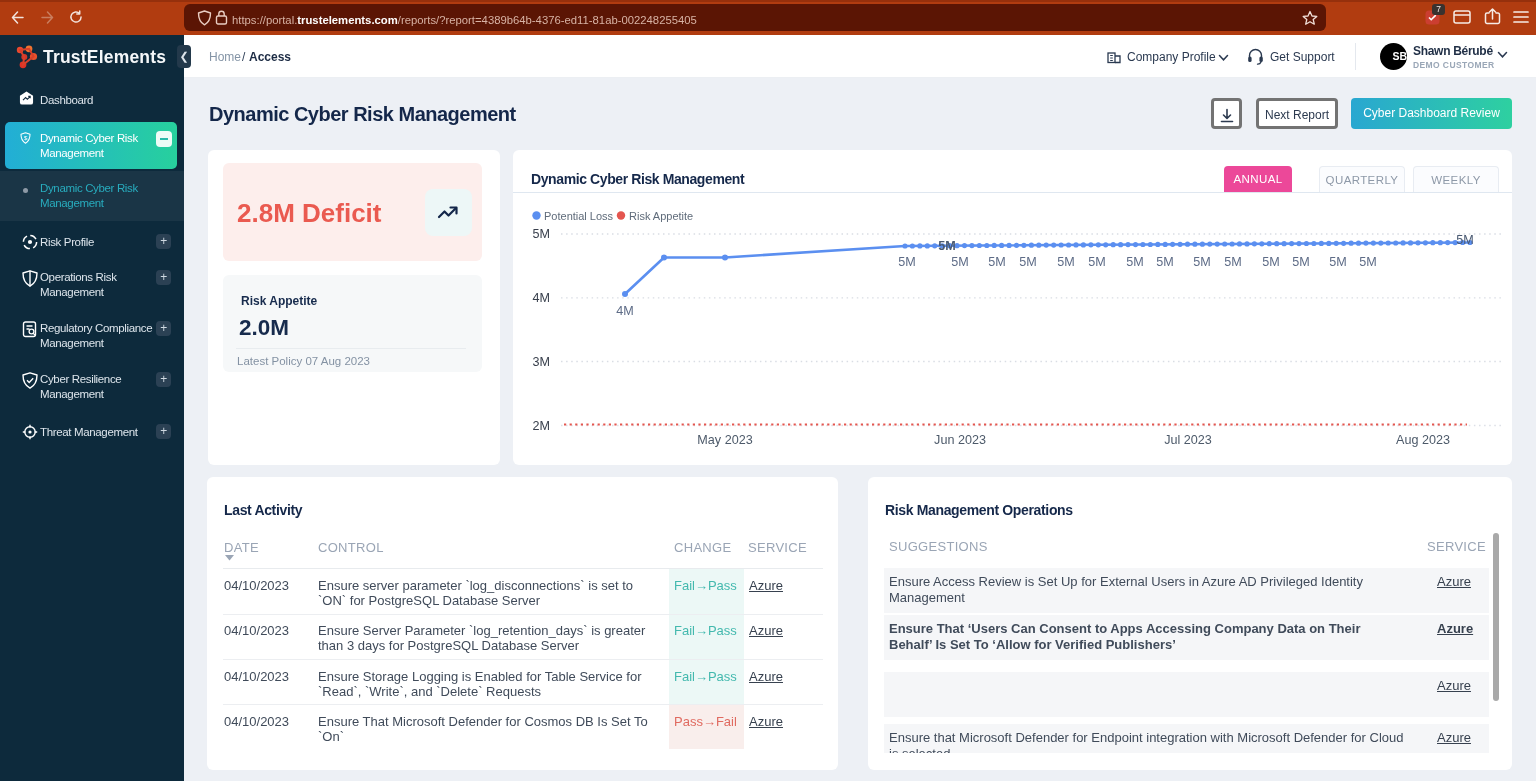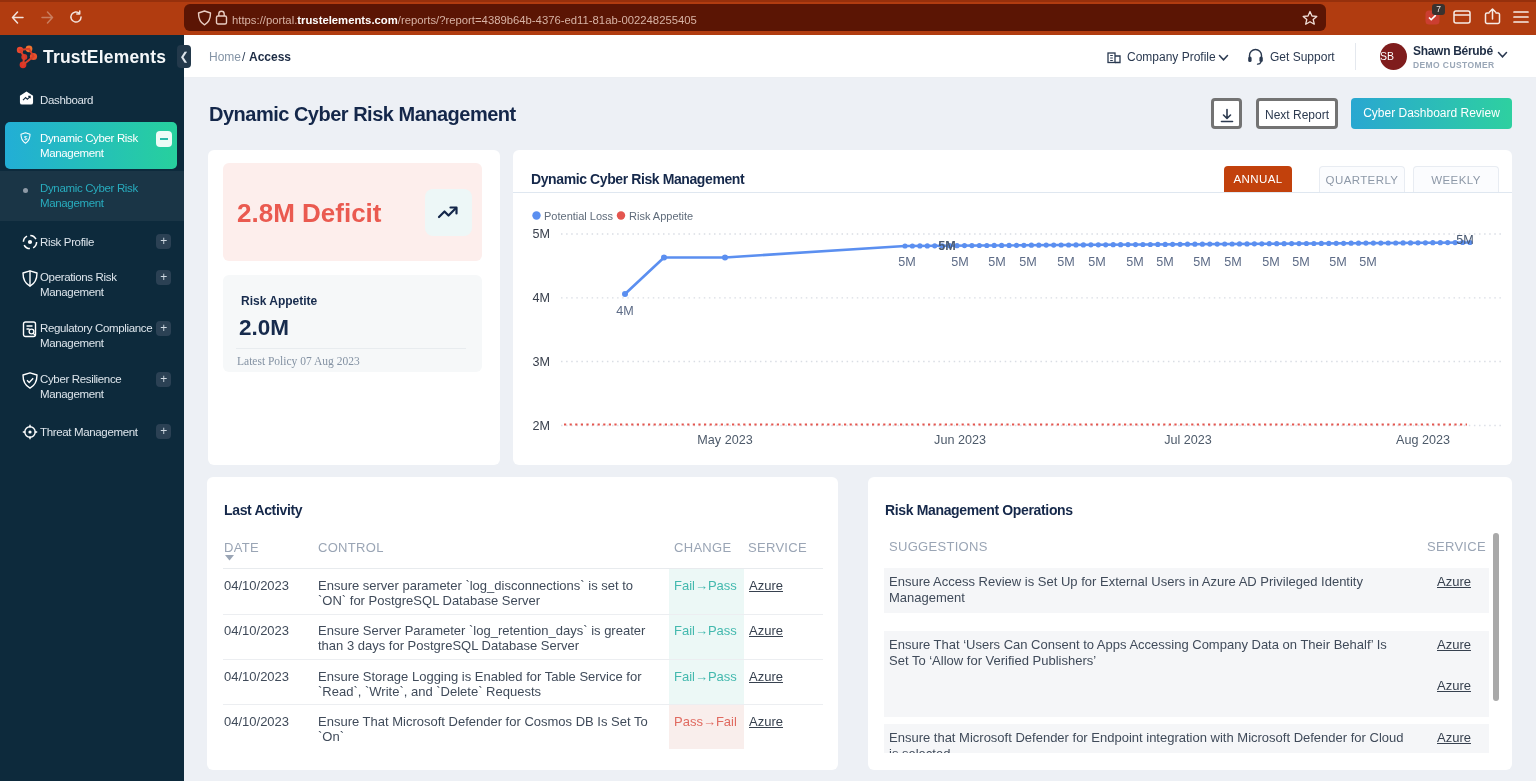--- a/index.html
+++ b/index.html
@@ -26,21 +26,21 @@
 #active-minus { position:absolute; left:151px; top:9px; width:16px; height:16px; background:#eefcf7; border-radius:4px; }
 #active-minus:after { content:""; position:absolute; left:4px; top:7px; width:8px; height:2px; background:#2bb9a9; }
 #subnav { position:absolute; left:0px; top:136px; width:184px; height:50px; background:rgba(255,255,255,0.055); font-size:11.5px; letter-spacing:-0.35px; }
 #subnav .dot { position:absolute; left:23px; top:17px; width:5px; height:5px; border-radius:50%; background:#8e9aa6; }
 #subnav .nav-text { left:40px; top:10px; color:#28acbe; }
 
 
 #appheader { position:absolute; left:184px; top:35px; width:1352px; height:43px; background:#ffffff; border-bottom:1px solid #eceff3; }
 .crumb { position:absolute; top:15px; font-size:12px; }
 .hdr-link { position:absolute; top:15px; font-size:12px; color:#2a3950; }
-#avatar { position:absolute; left:1196px; top:8px; width:27px; height:27px; border-radius:50%; background:#7f1d1d; color:#fff; font-size:10.5px; font-weight:normal; text-align:left; line-height:27px; }
+#avatar { position:absolute; left:1196px; top:8px; width:27px; height:27px; border-radius:50%; background:#000000; color:#fff; font-size:10.5px; font-weight:bold; text-align:right; line-height:27px; }
 #uname { position:absolute; left:1229px; top:9px; font-size:12px; color:#1f2e45; font-weight:bold; letter-spacing:-0.3px;}
 #urole { position:absolute; left:1229px; top:25px; font-size:8.5px; color:#9aa7b7; font-weight:bold; letter-spacing:0.4px; }
 
 
 #content { position:absolute; left:184px; top:78px; width:1352px; height:703px; background:#edf0f5; }
 #page-title { position:absolute; left:25px; top:25px; font-size:20px; font-weight:bold; color:#14274a; letter-spacing:-0.5px; }
 .btn { position:absolute; top:20px; height:31px; background:#fff; border:3px solid #737373; border-radius:4px; font-size:12px; color:#2c3a4f; text-align:center; }
 #btn-dl { left:1027px; width:31px; }
 #btn-next { left:1072px; width:82px; line-height:29px; }
 #btn-cir { left:1167px; width:161px; background:linear-gradient(90deg,#29a7d1,#2ed0a0); border:none; height:31px; color:#fff; line-height:31px; }
@@ -49,27 +49,27 @@
 #card-sum { left:24px; top:72px; width:292px; height:315px; }
 #box-deficit { position:absolute; left:15px; top:13px; width:259px; height:98px; background:#fdeeec; border-radius:6px; }
 #box-deficit .big { position:absolute; left:14px; top:35px; font-size:26px; font-weight:bold; color:#ea5a50; }
 #icon-trend { position:absolute; left:202px; top:26px; width:47px; height:47px; background:#edf7f7; border-radius:8px; }
 .graybox { position:absolute; left:15px; width:259px; background:#f6f8f9; border-radius:6px; }
 #box-ra { top:125px; height:97px; }
 #box-te { top:235px; height:62px; }
 .graybox .lbl { position:absolute; left:18px; font-size:12px; font-weight:bold; color:#172b4d; }
 .graybox .val { position:absolute; left:16px; font-size:22.5px; font-weight:bold; color:#172b4d; }
 .graybox .sep { position:absolute; left:13px; width:230px; height:1px; background:#e8ecef; }
-.graybox .sub { position:absolute; left:14px; font-size:11.5px; color:#8492a3;font-family:Liberation Serif, serif; }
+.graybox .sub { position:absolute; left:14px; font-size:11.5px; color:#8492a3; }
 
 #card-chart { left:329px; top:72px; width:999px; height:315px; }
 #chart-title { position:absolute; left:18px; top:21px; font-size:14px; font-weight:bold; color:#15284a; letter-spacing:-0.4px; }
 #chart-hr { position:absolute; left:0px; top:42px; width:999px; height:1px; background:#dfe7f0; }
 .tab { position:absolute; top:16px; height:26px; font-size:11.5px; letter-spacing:0.4px; text-align:center; line-height:26px; color:#8e99a8; background:#fbfcfe; border:1px solid #e8ecf2; border-bottom:none; border-radius:4px 4px 0 0; }
-#tab-a { left:711px; width:68px; background:#c2410c; color:#fff; border:none; line-height:27px; }
+#tab-a { left:711px; width:68px; background:#ec4899; color:#fff; border:none; line-height:27px; }
 #tab-q { left:806px; width:86px; }
 #tab-w { left:900px; width:86px; }
 
 #card-la { left:23px; top:399px; width:631px; height:293px; }
 #card-rmp { left:684px; top:399px; width:644px; height:293px; }
 .card h3 { position:absolute; left:17px; top:25px; font-size:14px; color:#15284a; letter-spacing:-0.35px; }
 .thead { position:absolute; font-size:13px; color:#9aa5b5; letter-spacing:0.3px; }
 .trow { position:absolute; font-size:13px; color:#404b5a; line-height:15.2px; }
 .azure { color:#37414f; text-decoration:underline; font-size:13px; position:absolute; }
 .sugrow { position:absolute; left:16px; width:605px; background:#f5f6f8; }
@@ -424,21 +424,21 @@
 
   <div class="card" id="card-rmp">
     <div id="rmp-clip">
     <h3>Risk Management Operations</h3>
     <div class="thead" style="left:21px;top:62px;">SUGGESTIONS</div>
 <div class="thead" style="left:559px;top:62px;">SERVICE</div>
 <div class="sugrow" style="top:91px;height:45px;">
           <div class="sugtext" style="width:517px;">Ensure Access Review is Set Up for External Users in Azure AD Privileged Identity Management</div>
           <div class="azure" style="left:553px;top:6px;">Azure</div>
         </div>
-<div class="sugrow" style="top:154px;height:45px;">
+<div class="sugrow" style="top:138px;height:45px;font-weight:bold;">
           <div class="sugtext" style="width:517px;">Ensure That ‘Users Can Consent to Apps Accessing Company Data on Their Behalf’ Is Set To ‘Allow for Verified Publishers’</div>
           <div class="azure" style="left:553px;top:6px;">Azure</div>
         </div>
 <div class="sugrow" style="top:195px;height:45px;">
           <div class="azure" style="left:553px;top:6px;">Azure</div>
         </div>
 <div class="sugrow" style="top:247px;height:45px;">
           <div class="sugtext" style="width:517px;">Ensure that Microsoft Defender for Endpoint integration with Microsoft Defender for Cloud is selected</div>
           <div class="azure" style="left:553px;top:6px;">Azure</div>
         </div>

